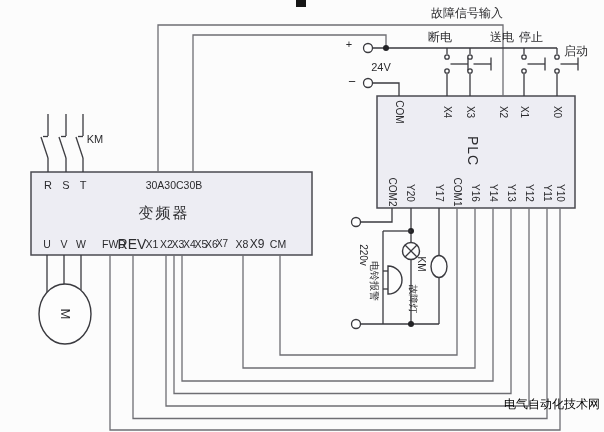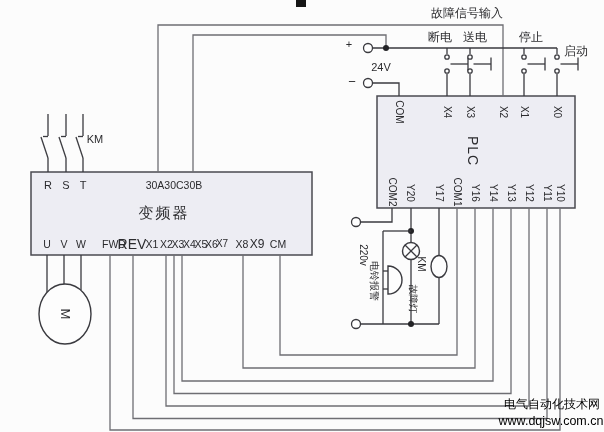--- a/index.html
+++ b/index.html
@@ -126,21 +126,21 @@
       <line class="s" x1="47" y1="255" x2="47" y2="292"></line>
       <line class="s" x1="64" y1="255" x2="64" y2="284"></line>
       <line class="s" x1="81" y1="255" x2="81" y2="290"></line>
       <ellipse class="sym" cx="65" cy="314" rx="26" ry="30"></ellipse>
     </g>
   </svg>
 
   <div class="lb" style="left:467px;top:13px">故障信号输入</div>
 
   <div class="lb" style="left:440px;top:37px">断电</div>
-  <div class="lb" style="left:475px;top:37px">送电</div>
+  <div class="lb" style="left:502px;top:37px">送电</div>
   <div class="lb" style="left:531px;top:37px">停止</div>
   <div class="lb" style="left:576px;top:51px">启动</div>
 
   <div class="lb" style="left:349px;top:44px;font-size:11px">+</div>
   <div class="lb" style="left:381px;top:67px;font-size:11px">24V</div>
   <div class="lb" style="left:352px;top:81px;font-size:13px">−</div>
 
   <div class="vlb" style="left:399px;top:112px">COM</div>
   <div class="vlb" style="left:447px;top:112px">X4</div>
   <div class="vlb" style="left:470px;top:112px">X3</div>
@@ -185,15 +185,14 @@
   <div class="lb" style="left:278px;top:244px;font-size:10.5px">CM</div>
 
   <div class="vlb" style="left:65px;top:314px;font-size:13px">M</div>
 
   <div class="vlb" style="left:363px;top:255px">220v</div>
   <div class="vlb" style="left:374px;top:281px">电铃报警</div>
   <div class="vlb" style="left:421px;top:264px">KM</div>
   <div class="vlb" style="left:413px;top:299px;font-size:9.5px">故障灯</div>
 
   <div class="wm" style="left:552px;top:404px">电气自动化技术网</div>
-  <div class="wm" style="left:551px;top:421px;font-size:12.5px">www.dqjsw.com.cn</div>
 
 </div>
 
 </body></html>

